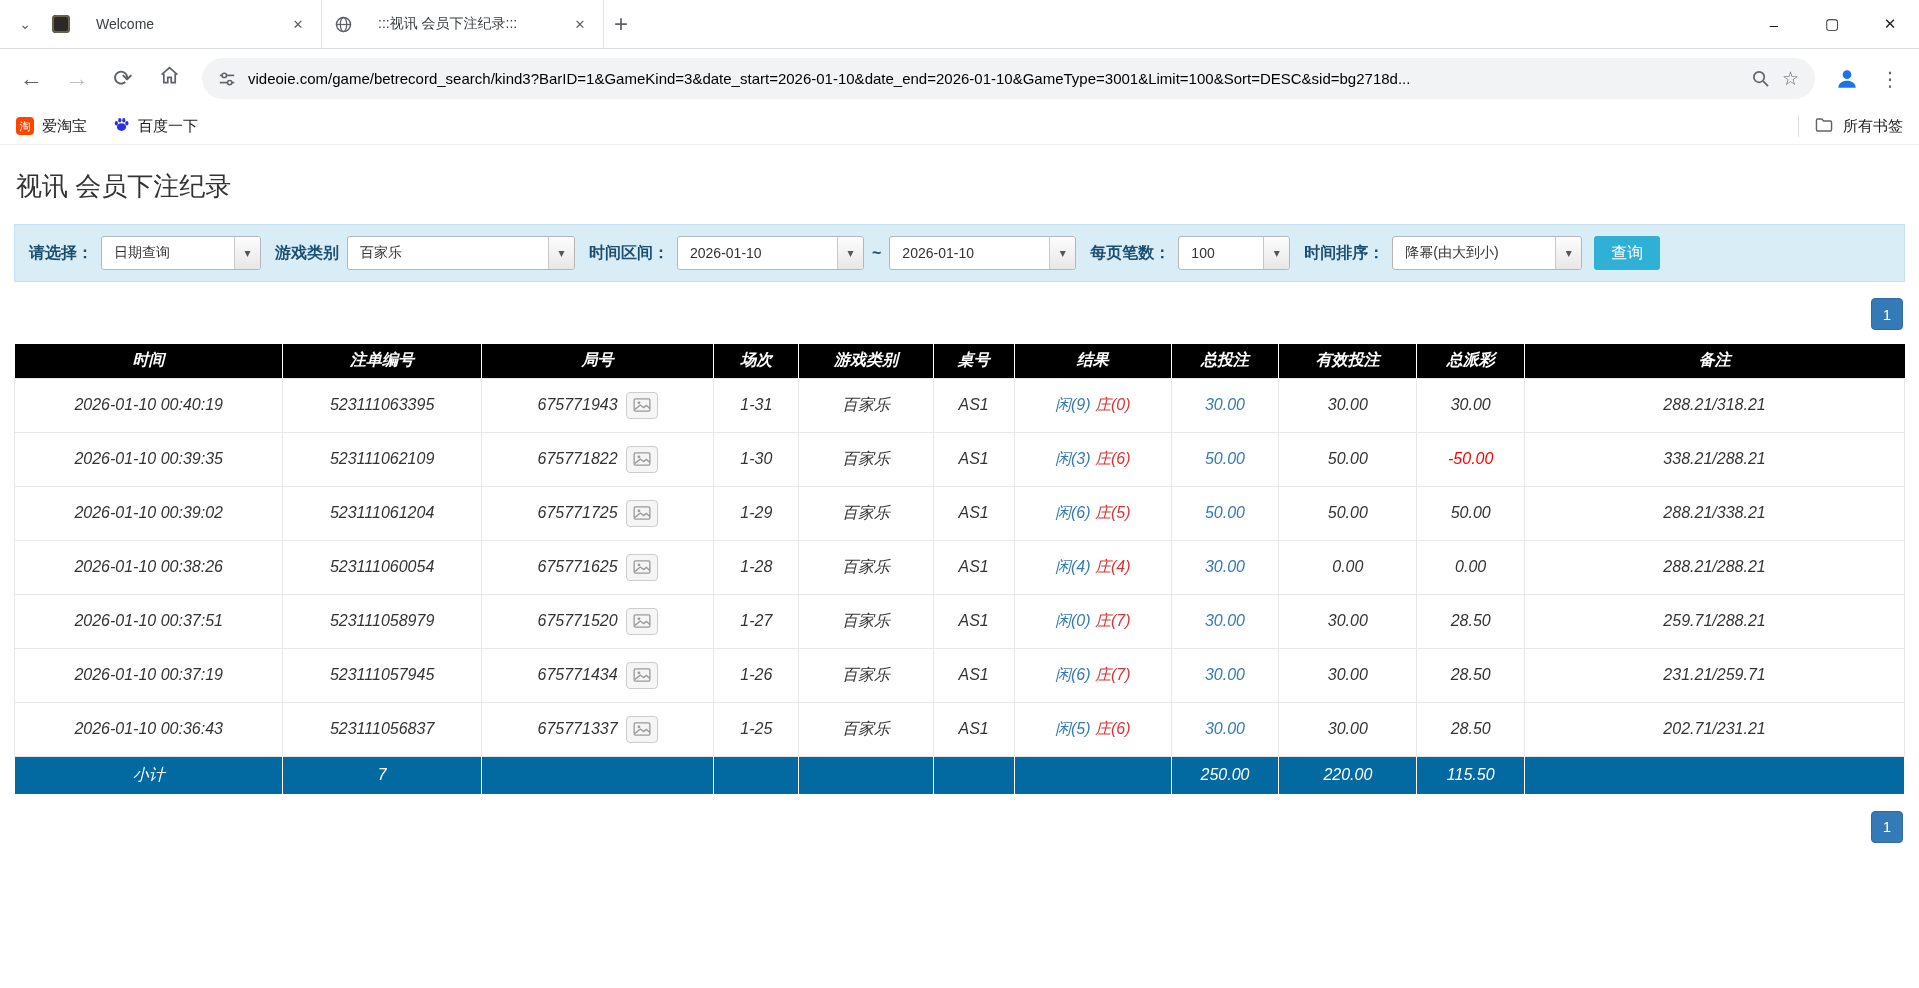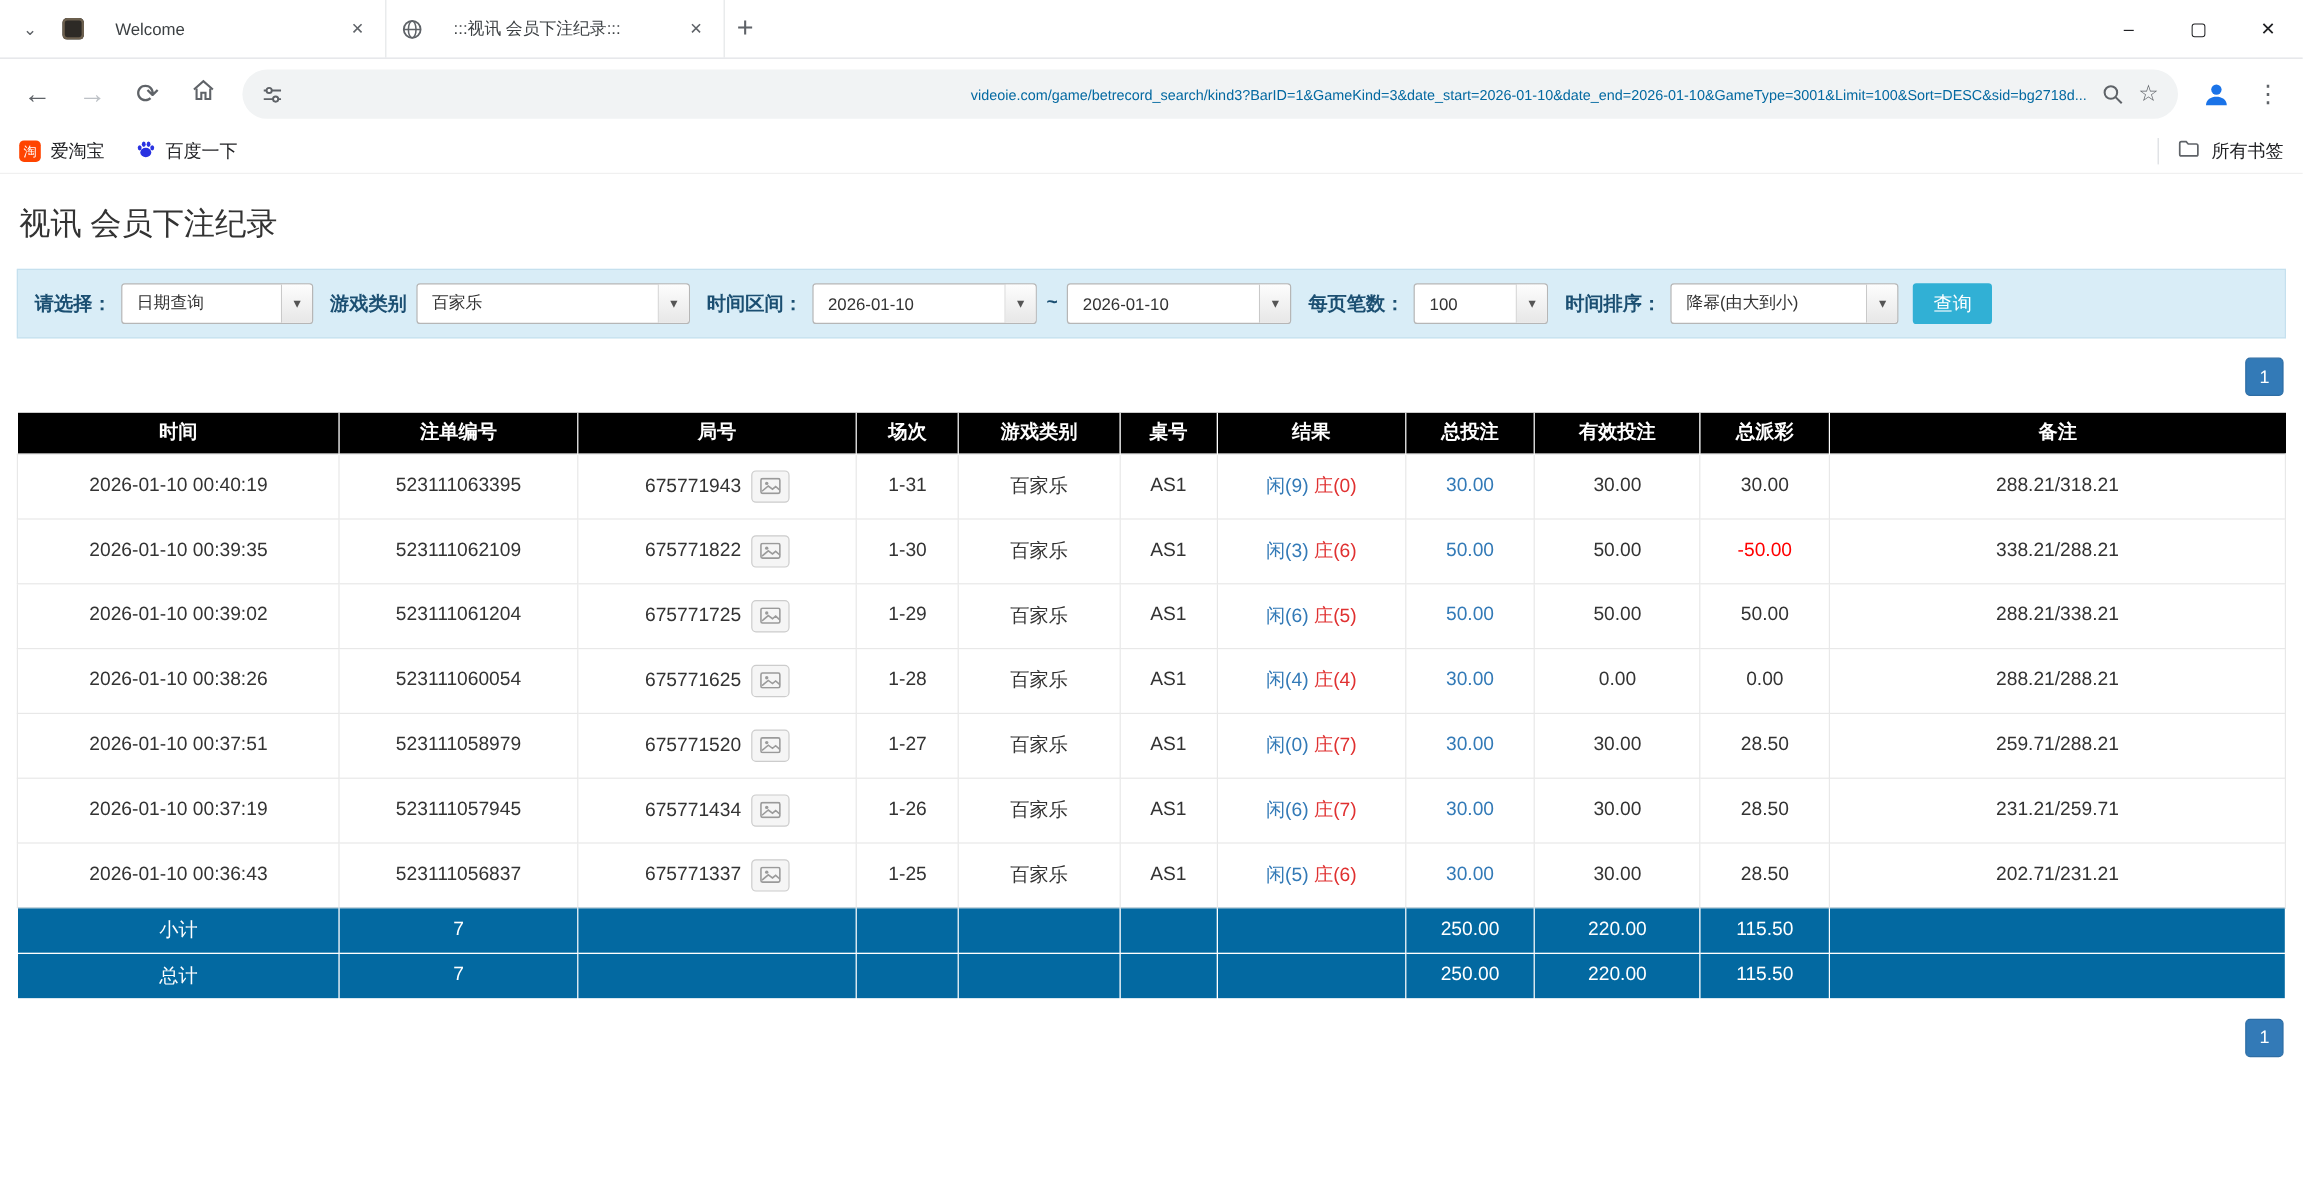--- a/index.html
+++ b/index.html
@@ -21,21 +21,21 @@
                 color:#5f6368; cursor:pointer; line-height:1; }
   .win-controls { margin-left:auto; display:flex; height:100%; }
   .win-btn { width:58px; height:100%; border:none; background:transparent; font-size:15px; color:#202124; cursor:pointer; }
 
   .toolbar { height:59px; display:flex; align-items:center; padding:0 10px; gap:4px; background:#fff; }
   .nav-btn { width:42px; height:42px; border:none; background:transparent; font-size:23px; color:#5f6368;
              border-radius:50%; cursor:pointer; }
   .nav-btn.disabled { color:#bdc1c6; }
   .urlbar { flex:1; height:41px; background:#f1f3f4; border-radius:21px; display:flex; align-items:center;
             padding:0 16px; gap:12px; margin:0 8px; }
-  .url-text { flex:1; font-size:12px; color:#0369a1; white-space:nowrap; overflow:hidden;text-align:right; }
+  .url-text { flex:1; font-size:15px; color:#000000; white-space:nowrap; overflow:hidden; }
   .url-icon { display:inline-flex; align-items:center; justify-content:center; color:#5f6368; cursor:pointer; }
   .star-icon { font-size:19px; color:#5f6368; cursor:pointer; }
   .avatar-btn { width:40px; height:40px; border:none; background:transparent; border-radius:50%;
                 display:flex; align-items:center; justify-content:center; cursor:pointer; }
   .menu-btn { width:38px; height:40px; border:none; background:transparent; font-size:20px; color:#5f6368; cursor:pointer; }
 
   .bookmarks { height:37px; display:flex; align-items:center; padding:0 16px; gap:26px; background:#fff;
                font-size:15px; color:#202124; border-bottom:1px solid #f0f0f0; }
   .bm { display:flex; align-items:center; gap:8px; cursor:pointer; }
   .bm-ico-taobao { width:18px; height:18px; background:#ff4400; border-radius:4px; color:#fff;
@@ -66,21 +66,21 @@
 
   .summarybar { background:#dff0d8; border:1px solid #d0e9c6; margin-top:20px; padding:13px 14px;
                 display:flex; align-items:center; font-size:16px; }
   .summary-left { color:#3c763d; }
   .summary-right { margin-left:auto; color:#ff0000; }
 
   .pager { display:flex; justify-content:flex-end; margin:16px 2px 14px 0; }
   .page-btn { min-width:32px; height:32px; background:#337ab7; color:#fff; border:1px solid #2e6da4;
               border-radius:4px; font-size:15px; cursor:pointer; }
 
-  table.bet { width:100%; border-collapse:collapse; table-layout:fixed; }
+  table.bet { width:100%; border-collapse:collapse; table-layout:fixed;font-style:italic; }
   .bet th { background:#000; color:#fff; font-size:16px; font-weight:bold; height:34px;
             border-right:1px solid #fff; }
   .bet th:last-child { border-right:none; }
   .bet tbody td { text-align:center; font-size:16px; color:#333; height:54px; border:1px solid #e8e8e8; }
   .bet tr.foot td { background:#0369a1; color:#fff; height:38px; border:1px solid #fff; text-align:center;
                     font-size:16px; }
   .res-player { color:#337ab7; }
   .res-banker { color:#e03131; }
   .bet-link { color:#337ab7; text-decoration:none; cursor:pointer; }
   .neg { color:#ff0000; }
@@ -406,33 +406,20 @@
           <td></td>
           <td></td>
           <td></td>
           <td></td>
           <td></td>
           <td>250.00</td>
           <td>220.00</td>
           <td>115.50</td>
           <td></td>
         </tr>
-        <tr class="foot">
-          <td>总计</td>
-          <td>7</td>
-          <td></td>
-          <td></td>
-          <td></td>
-          <td></td>
-          <td></td>
-          <td>250.00</td>
-          <td>220.00</td>
-          <td>115.50</td>
-          <td></td>
-        </tr>
       </tfoot>
   </table>
 
   <div class="pager">
     <button class="page-btn">1</button>
   </div>
 
 </div>
 
 </body></html>

